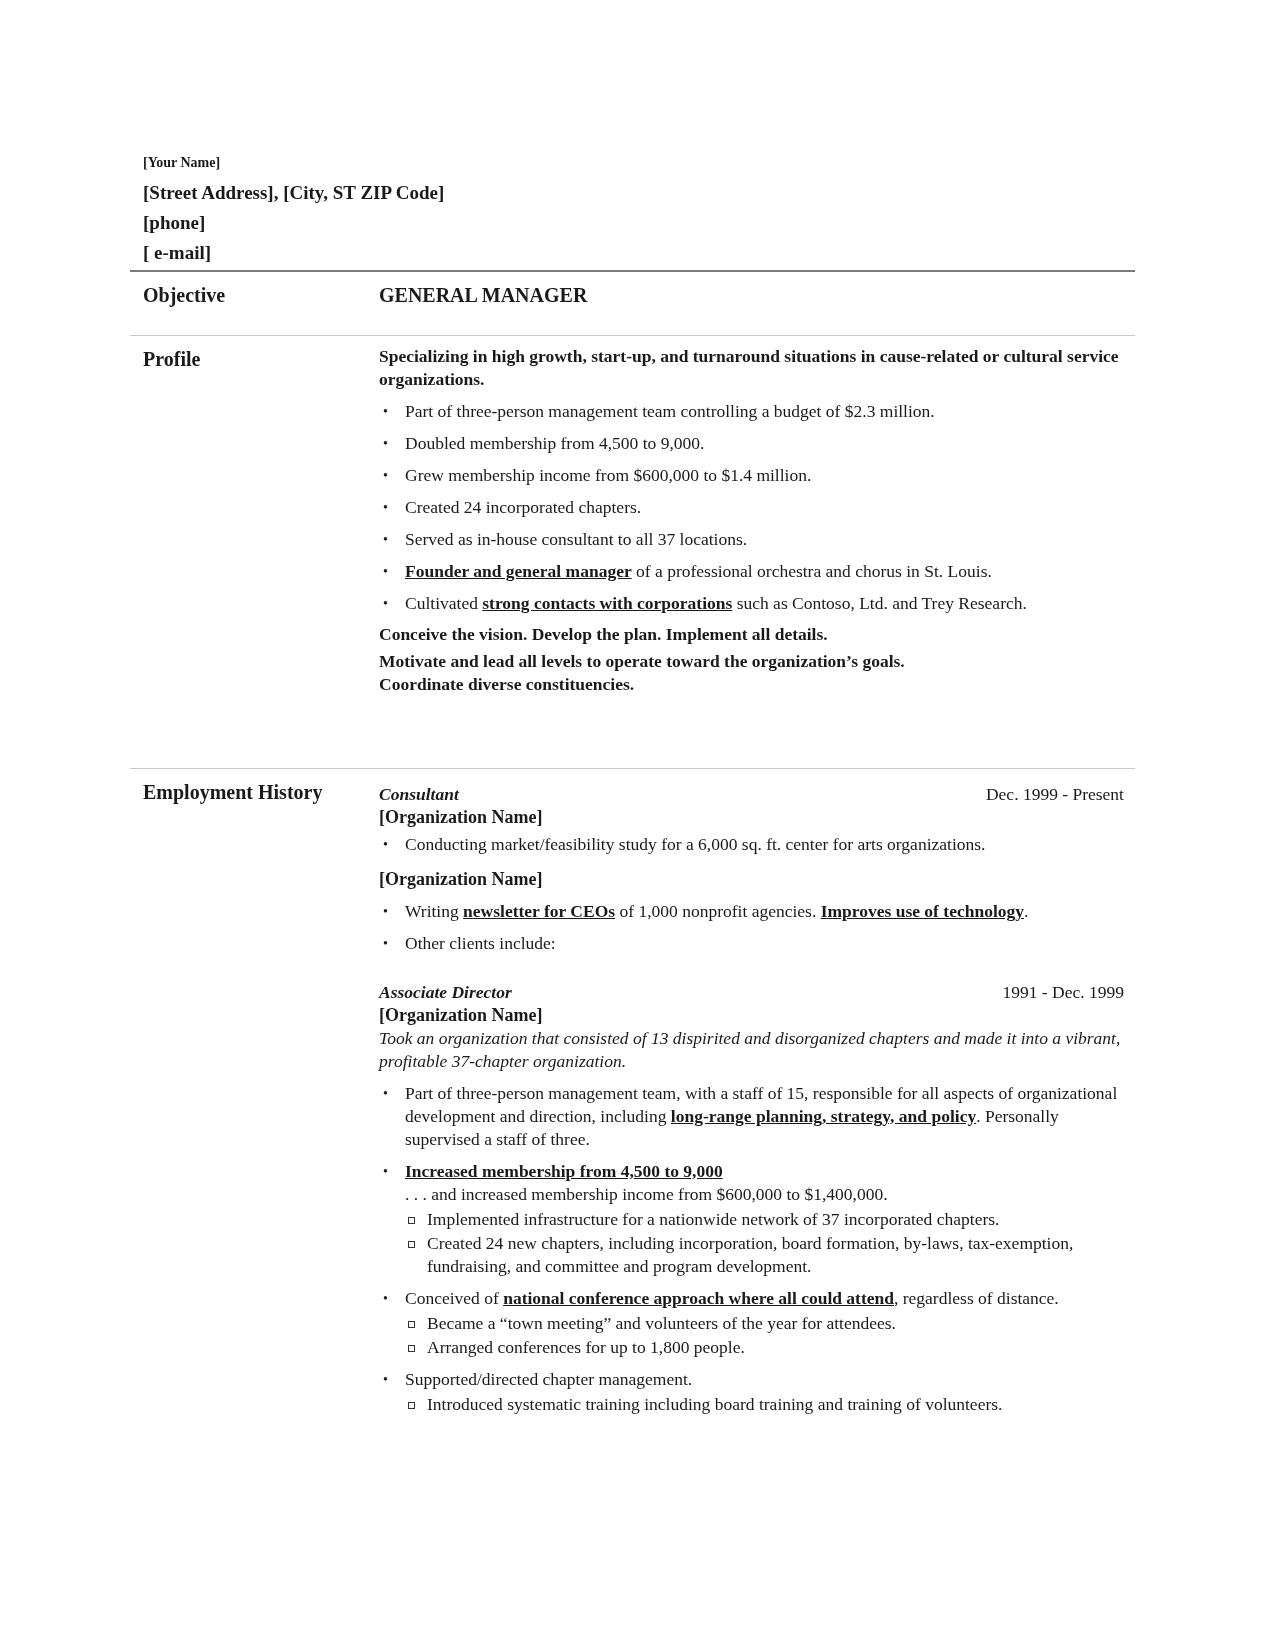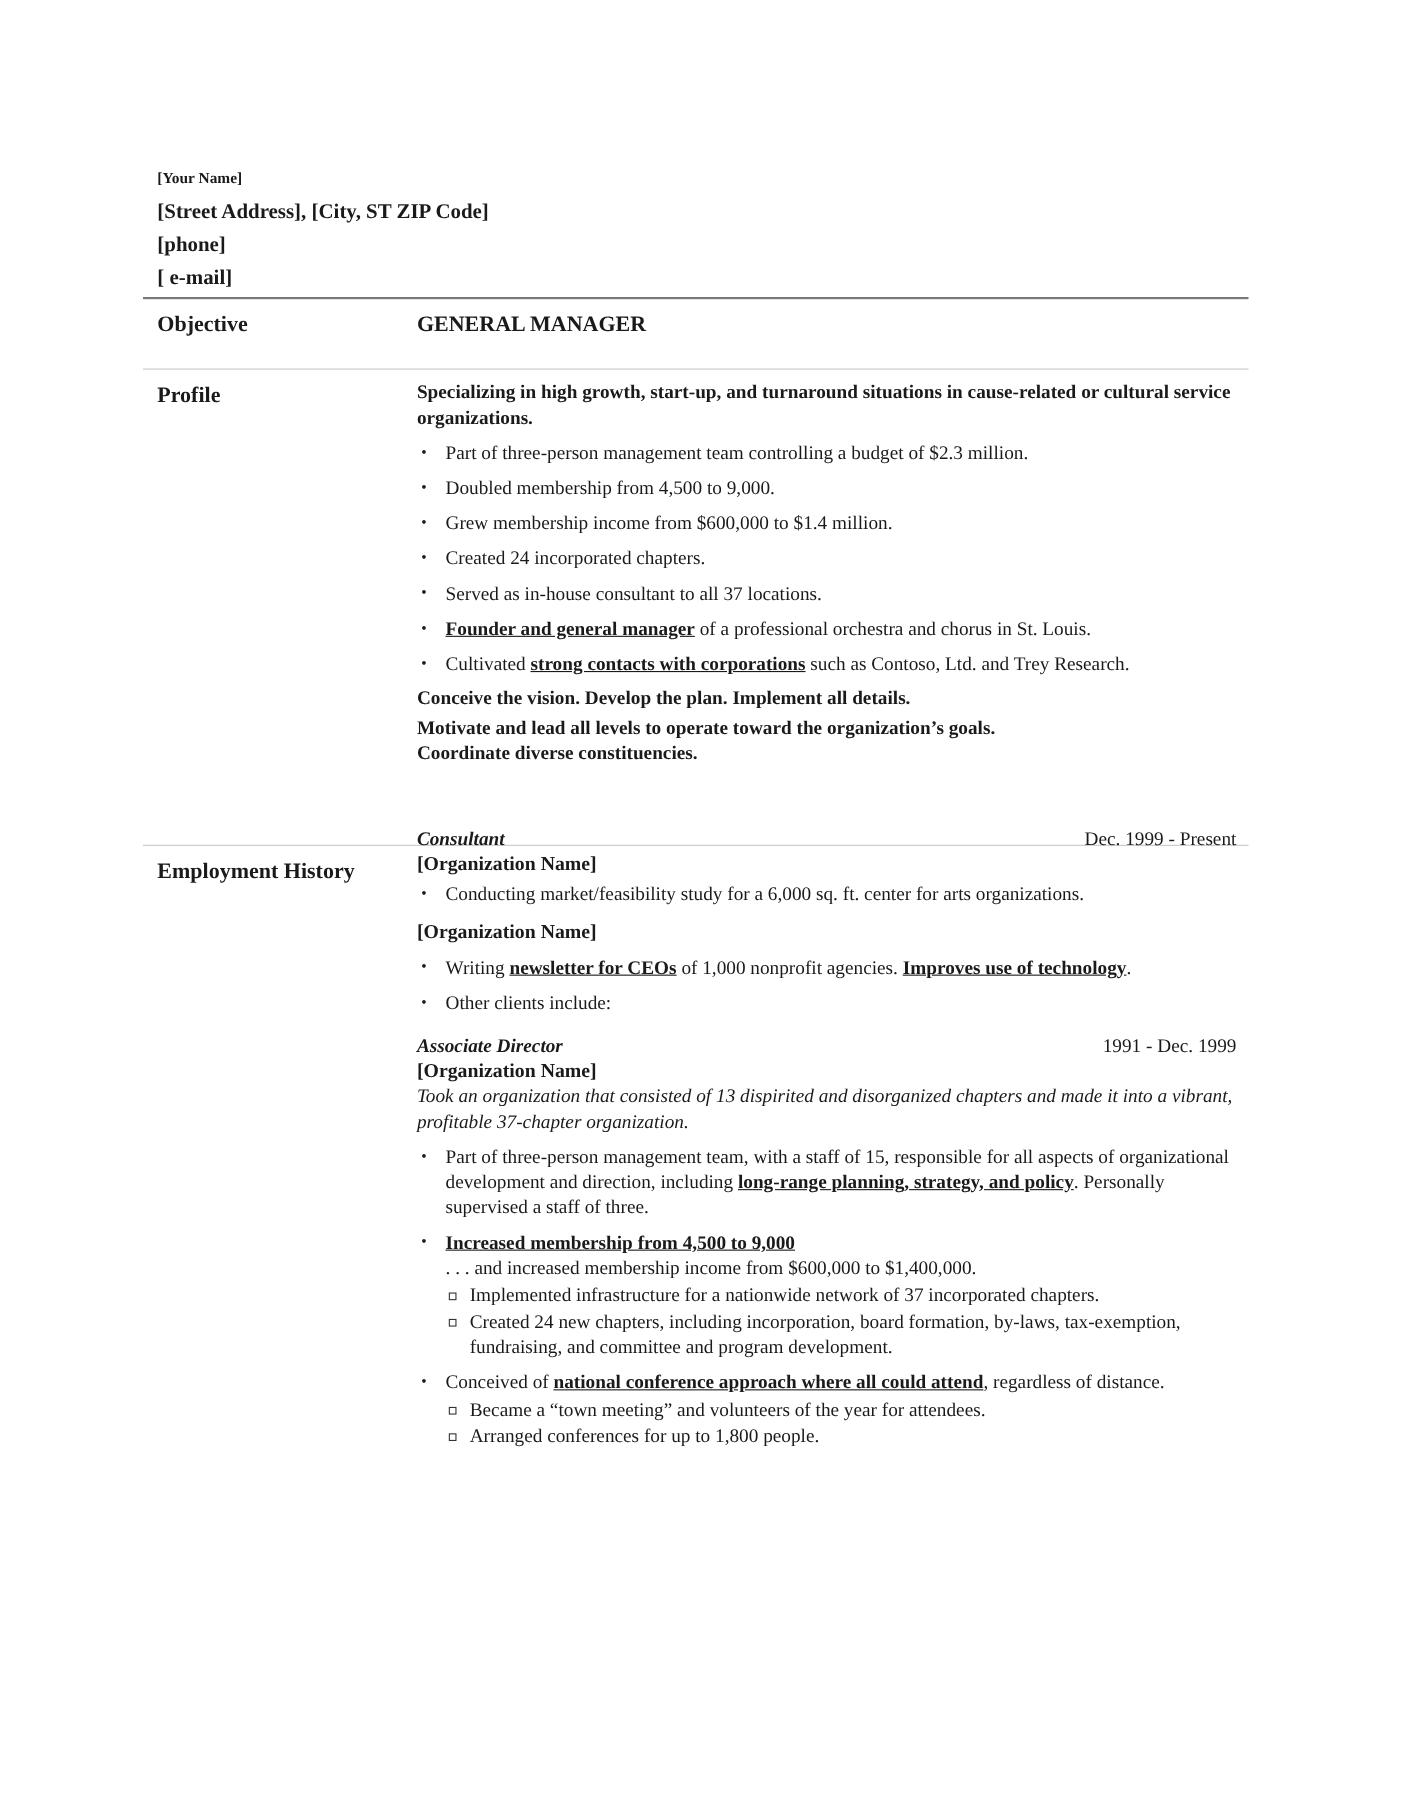--- a/index.html
+++ b/index.html
@@ -58,36 +58,36 @@
       <li><span>Cultivated </span><u class="em">strong contacts with corporations</u><span> such as Contoso, Ltd. and Trey Research.</span></li>
     </ul>
     <div class="bold" style="margin-top:8px;">Conceive the vision. Develop the plan. Implement all details.</div>
     <div class="bold" style="margin-top:4px;">Motivate and lead all levels to operate toward the organization’s goals.</div>
     <div class="bold">Coordinate diverse constituencies.</div>
   </div>
 
   <div class="rule-thin" style="top:768px;"></div>
 
   <div class="sec-label" style="top:781px;">Employment History</div>
-  <div class="content" style="top:751px;">
+  <div class="content" style="top:783px;">
     <div class="job-row">
       <span class="job-title">Consultant</span>
       <span>Dec. 1999 - Present</span>
     </div>
     <div class="org">[Organization Name]</div>
     <ul class="b">
       <li class="tight">Conducting market/feasibility study for a 6,000 sq. ft. center for arts organizations.</li>
     </ul>
     <div class="org" style="margin-top:12px;">[Organization Name]</div>
     <ul class="b">
       <li><span>Writing </span><u class="em">newsletter for CEOs</u><span> of 1,000 nonprofit agencies. </span><u class="em">Improves use of technology</u><span>.</span></li>
       <li>Other clients include:</li>
     </ul>
 
-    <div class="job-row" style="margin-top:16px;">
+    <div class="job-row" style="margin-top:26px;">
       <span class="job-title">Associate Director</span>
       <span>1991 - Dec. 1999</span>
     </div>
     <div class="org">[Organization Name]</div>
     <div class="italic">Took an organization that consisted of 13 dispirited and disorganized chapters and made it into a vibrant, profitable 37-chapter organization.</div>
     <ul class="b">
       <li><span>Part of three-person management team, with a staff of 15, responsible for all aspects of organizational development and direction, including </span><u class="em">long-range planning, strategy, and policy</u><span>. Personally supervised a staff of three.</span></li>
       <li>
         <u class="em">Increased membership from 4,500 to 9,000</u>
         <div>. . . and increased membership income from $600,000 to $1,400,000.</div>
@@ -96,16 +96,22 @@
           <li>Created 24 new chapters, including incorporation, board formation, by-laws, tax-exemption, fundraising, and committee and program development.</li>
         </ul>
       </li>
       <li>
         <span>Conceived of </span><u class="em">national conference approach where all could attend</u><span>, regardless of distance.</span>
         <ul class="sq">
           <li>Became a “town meeting” and volunteers of the year for attendees.</li>
           <li>Arranged conferences for up to 1,800 people.</li>
         </ul>
       </li>
+      <li>
+        <span>Supported/directed chapter management.</span>
+        <ul class="sq">
+          <li>Introduced systematic training including board training and training of volunteers.</li>
+        </ul>
+      </li>
     </ul>
   </div>
 
 </div>
 
 </body></html>

